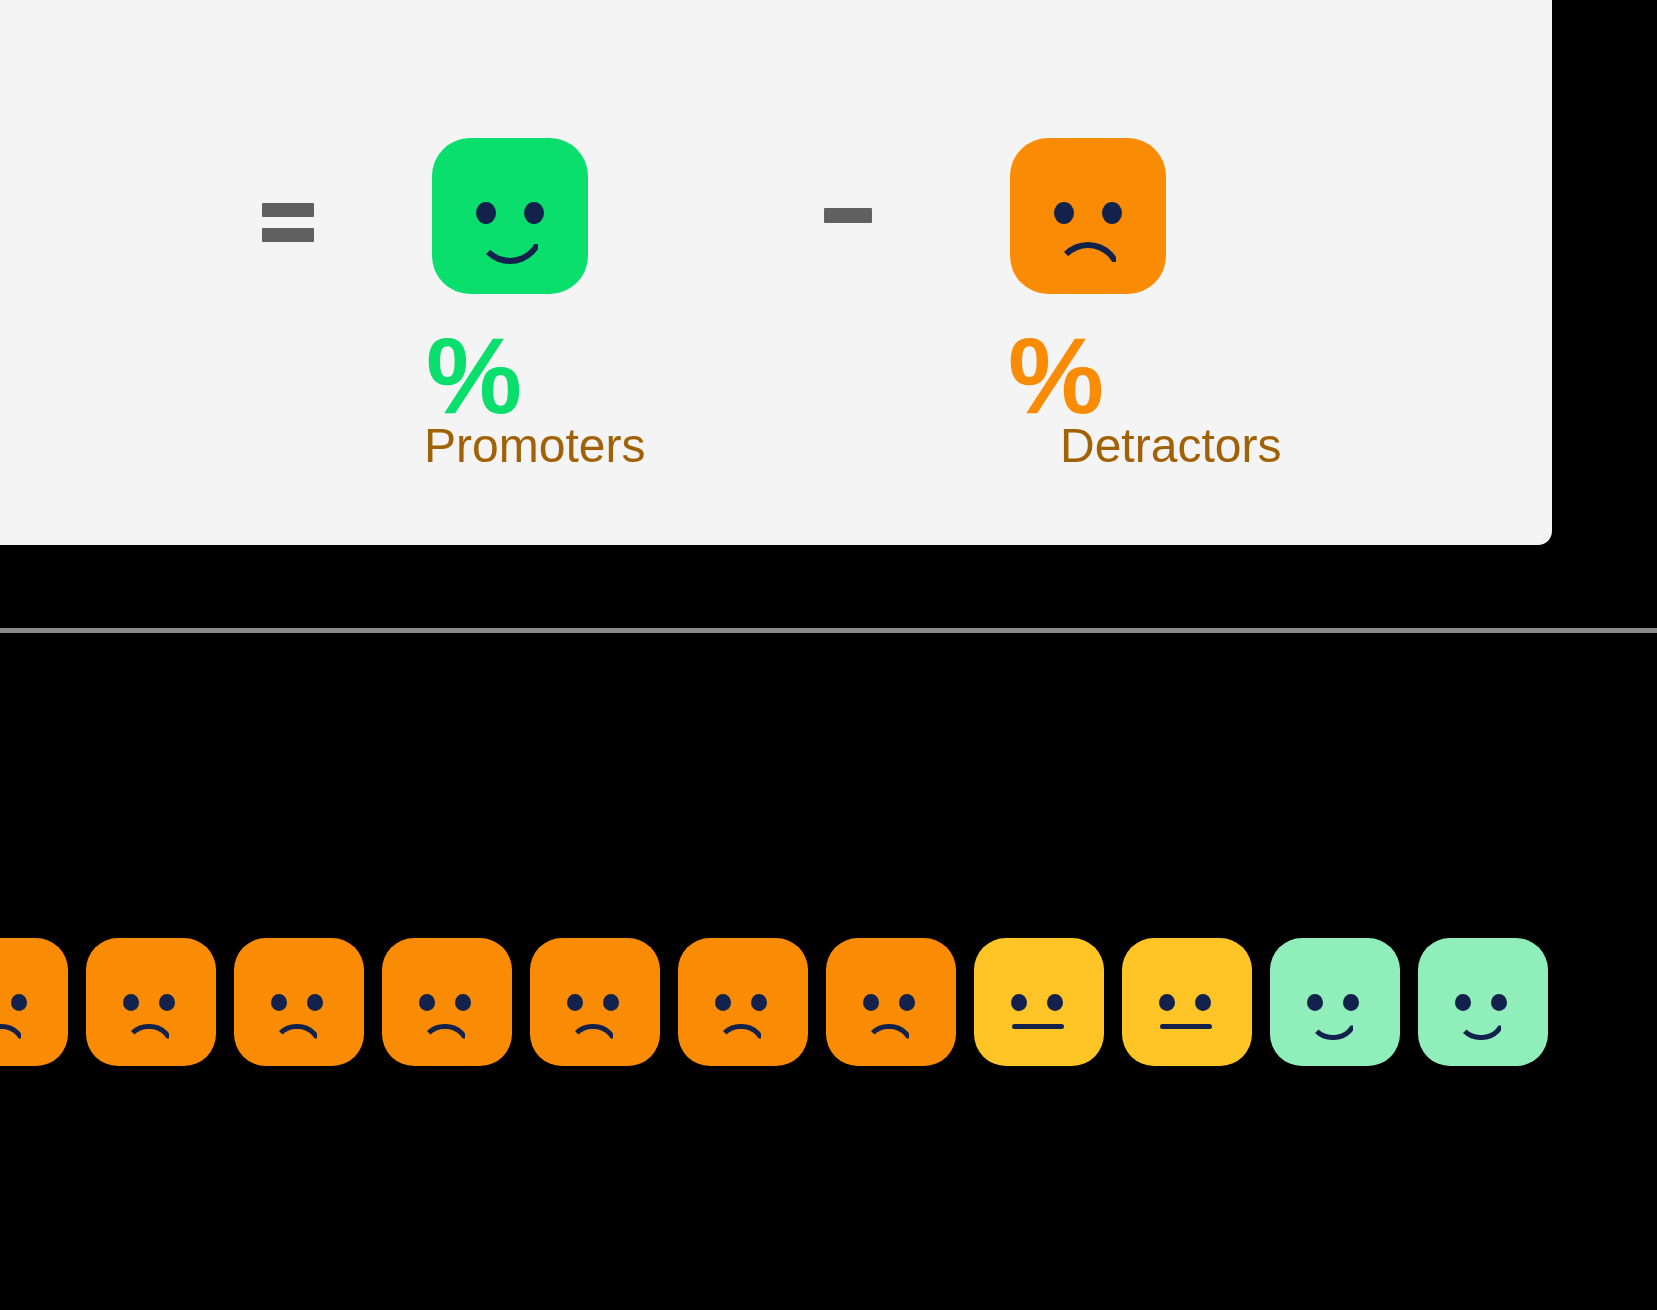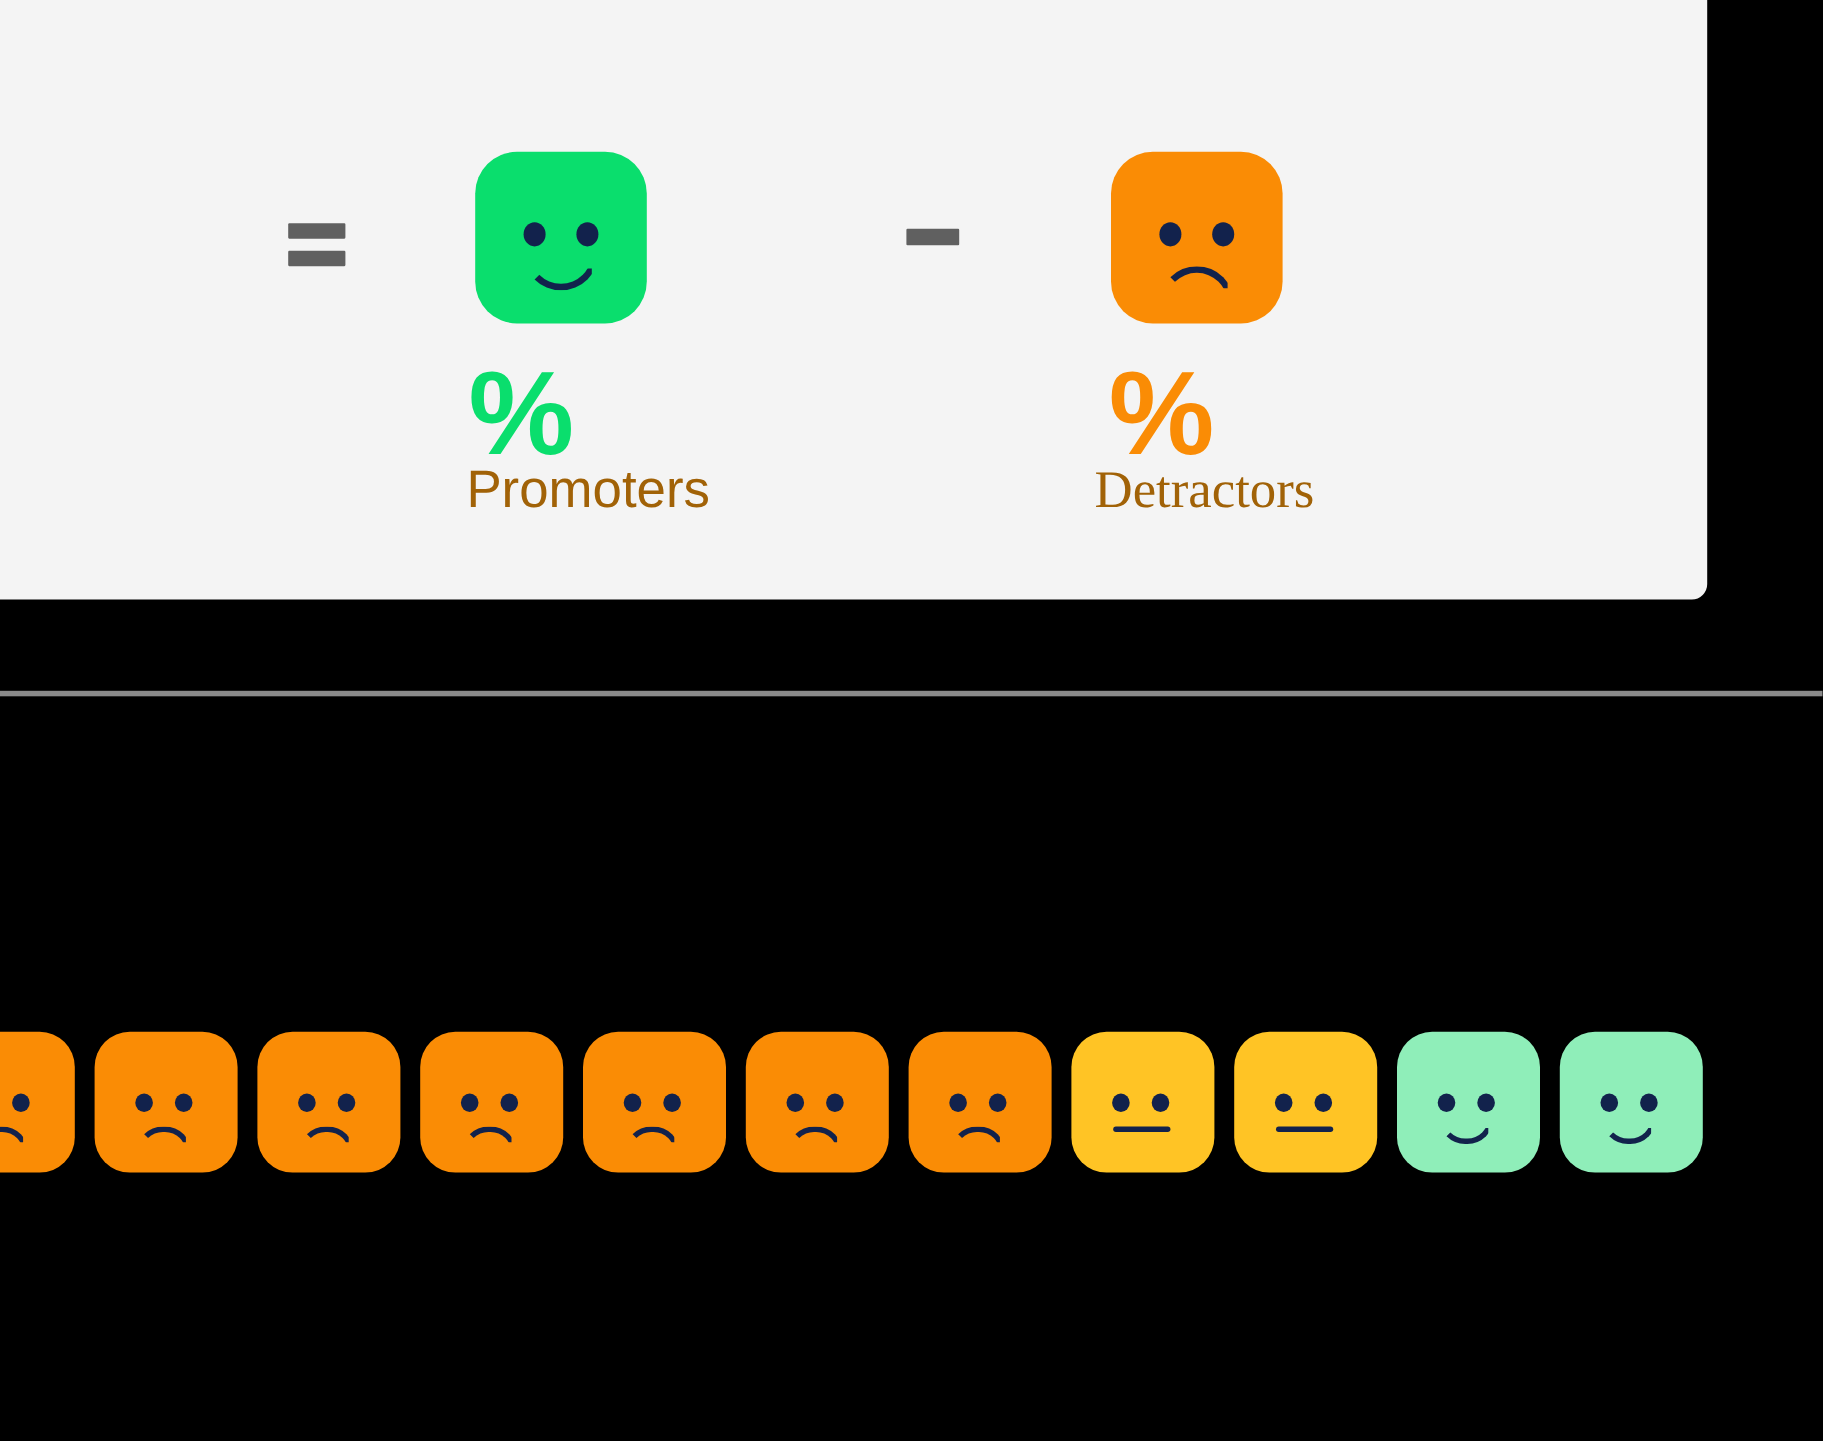--- a/index.html
+++ b/index.html
@@ -91,21 +91,21 @@
 
   .cat-label{
     position:absolute;
     font-size:48px;
     font-weight:400;
     color:#a16207;
     line-height:1;
     white-space:nowrap;
   }
   .cat-label.promoter{ left:424px; top:362px; }
-  .cat-label.detractor{ left:995px; top:362px;font-family:Liberation Serif, serif; }
+  .cat-label.detractor{ left:1060px; top:362px; }
 
   
   .divider{
     position:absolute; left:0; top:628px;
     width:1657px; height:5px;
     background:#8a8a8a;
   }
 
   
   .scale-strip{

